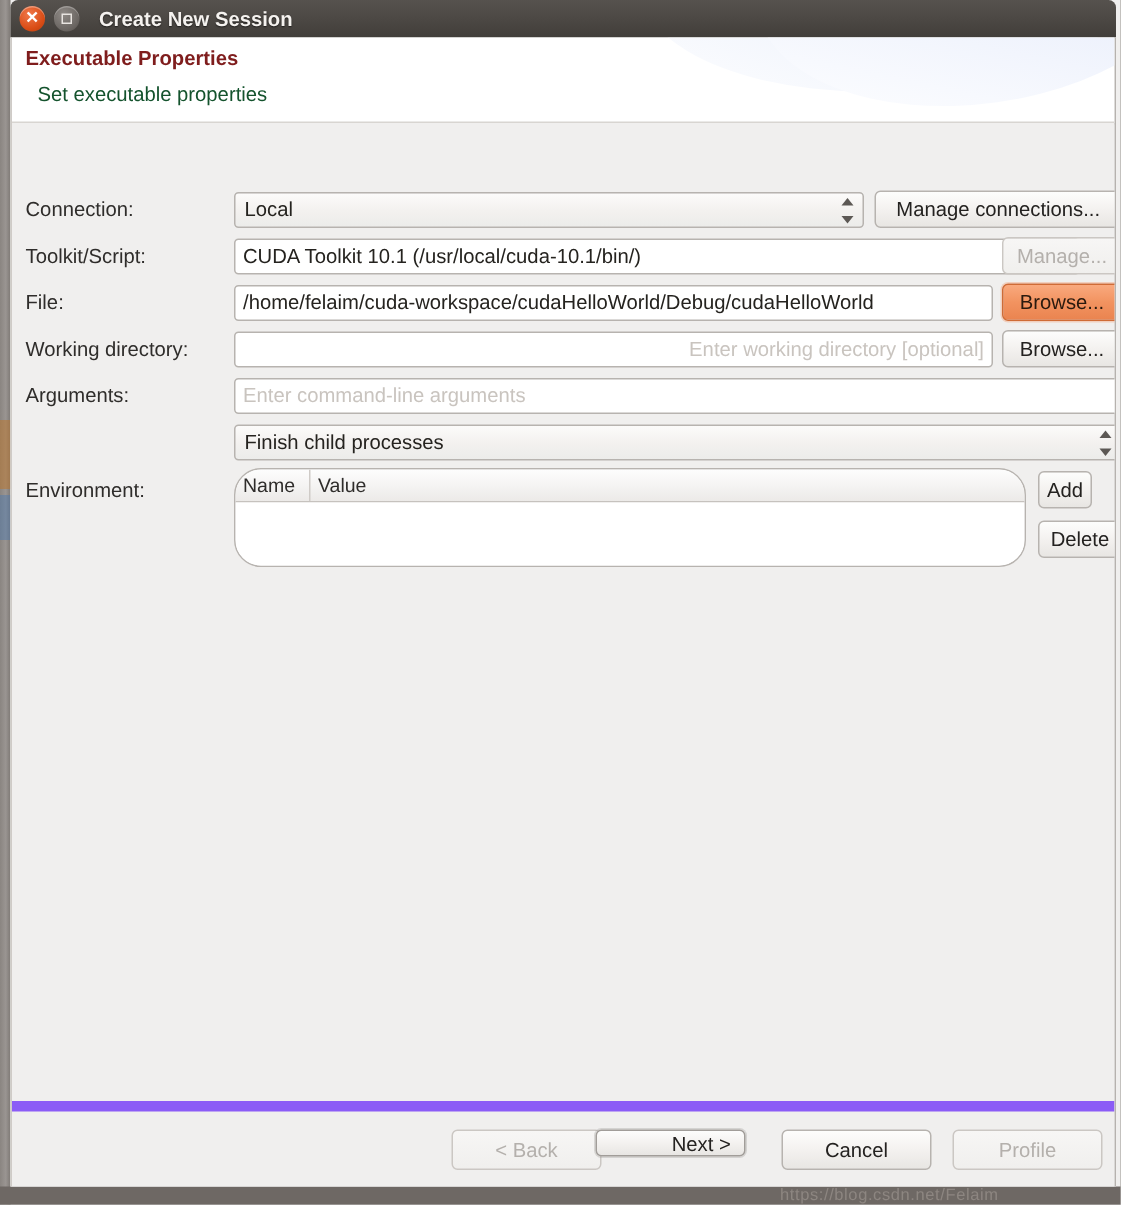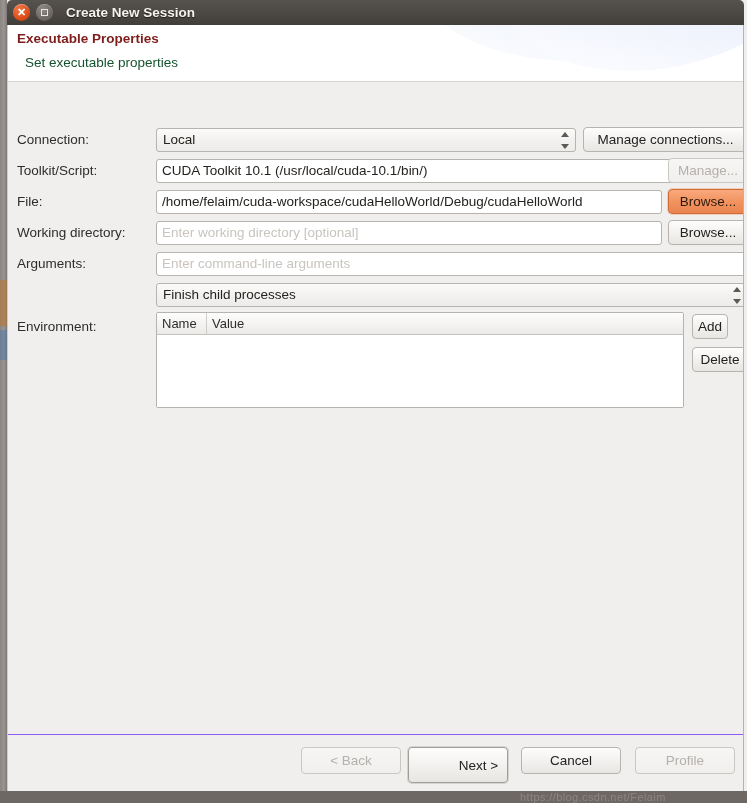--- a/index.html
+++ b/index.html
@@ -225,21 +225,21 @@
     display: flex; align-items: center; padding: 0 5px;
   }
   #env-head .th.name { width: 50px; border-right: 1px solid #cfcbc7; }
   #env-body { background: #fff; height: 100%; }
 
   
   #footer {
     position: absolute;
     left: 0; right: 0; bottom: 0; height: 57px;
     background: #f0efee;
-    border-top: 1px solid #8b5cf6;
+    border-top: 7px solid #8b5cf6;
   }
 </style>
 </head>
 <body>
 
 <div id="window">
 
   <div class="bg-strip"></div>
   <div class="bg-strip-accent"></div>
   <div class="bg-strip-accent2"></div>
@@ -280,48 +280,48 @@
 
       <div class="lbl" style="top:80px;">Toolkit/Script:</div>
       <div class="txt" style="left:148px; top:76px; width:564px;">CUDA Toolkit 10.1 (/usr/local/cuda-10.1/bin/)</div>
       <div class="btn disabled" style="left:660px; top:75px; width:80px;">Manage...</div>
 
       <div class="lbl" style="top:111px;">File:</div>
       <div class="txt" style="left:148px; top:107px; width:506px;">/home/felaim/cuda-workspace/cudaHelloWorld/Debug/cudaHelloWorld</div>
       <div class="btn focus" style="left:660px; top:106px; width:80px;">Browse...</div>
 
       <div class="lbl" style="top:142px;">Working directory:</div>
-      <div class="txt ph" style="left:148px; top:138px; width:506px;">Enter working directory [optional]</div>
+      <div class="txt ph" style="left:148px; top:138px; width:506px;text-align:right;">Enter working directory [optional]</div>
       <div class="btn" style="left:660px; top:137px; width:80px;">Browse...</div>
 
       <div class="lbl" style="top:173px;">Arguments:</div>
       <div class="txt ph" style="left:148px; top:169px; width:592px;">Enter command-line arguments</div>
 
       <div class="combo" style="left:148px; top:200px; width:592px;">
         <span>Finish child processes</span>
         <span class="spin">
           <i class="up"></i>
             <i class="down"></i>
         </span>
       </div>
 
       <div class="lbl" style="top:236px;">Environment:</div>
-      <div id="env-table" style="left:148px; top:229px; width:528px; height:96px;">
+      <div id="env-table" style="left:148px; top:229px; width:528px; height:66px;border-radius:18px;">
         <div id="env-head">
           <div class="th name">Name</div>
           <div class="th value">Value</div>
         </div>
         <div id="env-body"></div>
       </div>
       <div class="btn" style="left:684px; top:231px; width:36px;">Add</div>
       <div class="btn" style="left:684px; top:264px; width:56px;">Delete</div>
 
     </div>
 
     <div id="footer">
       <div class="btn disabled" style="left:293px; top:12px; width:100px; height:27px;">&lt; Back</div>
-      <div class="btn default" style="left:400px; top:12px; width:100px; height:36px;padding-left:41px;">Next &gt;</div>
+      <div class="btn default" style="left:389px; top:12px; width:100px; height:18px;padding-left:41px;">Next &gt;</div>
       <div class="btn" style="left:513px; top:12px; width:100px; height:27px;">Cancel</div>
       <div class="btn disabled" style="left:627px; top:12px; width:100px; height:27px;">Profile</div>
     </div>
 
   </div>
 </div>
 
 </body></html>

